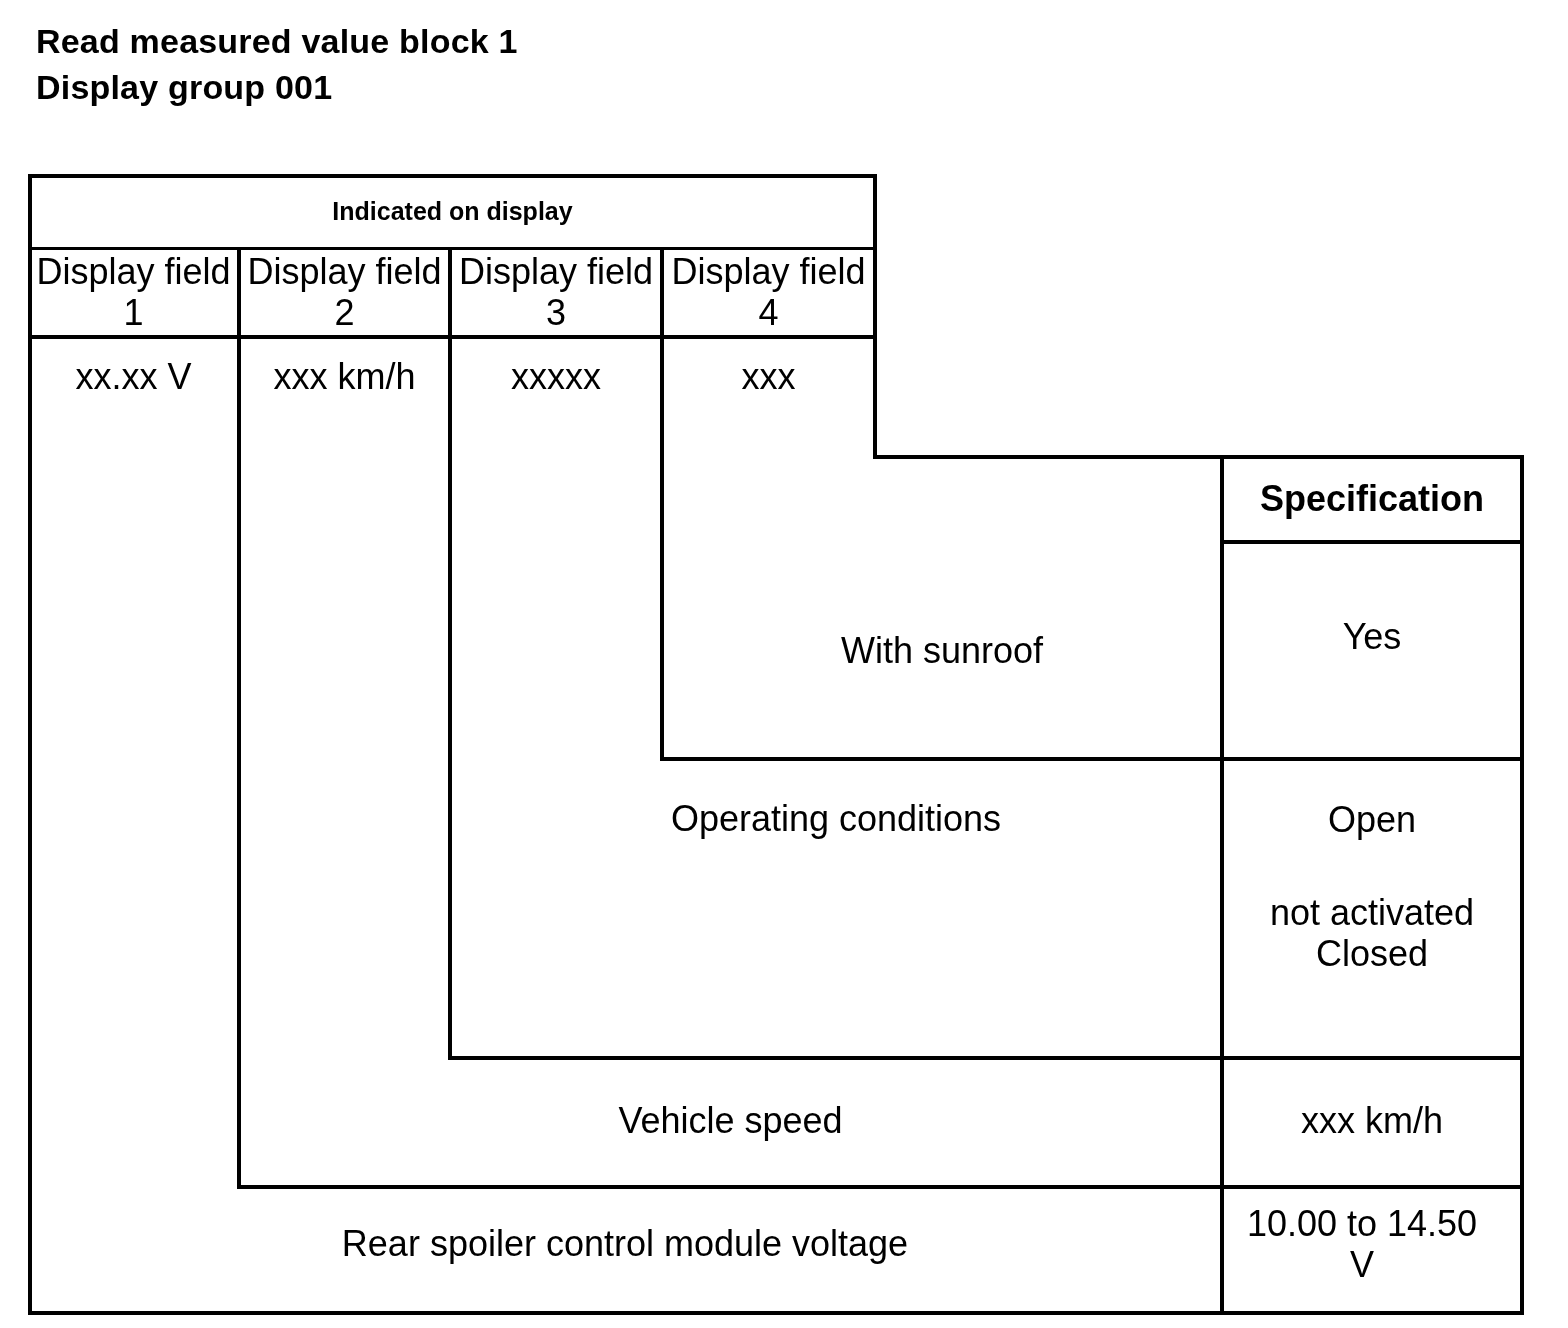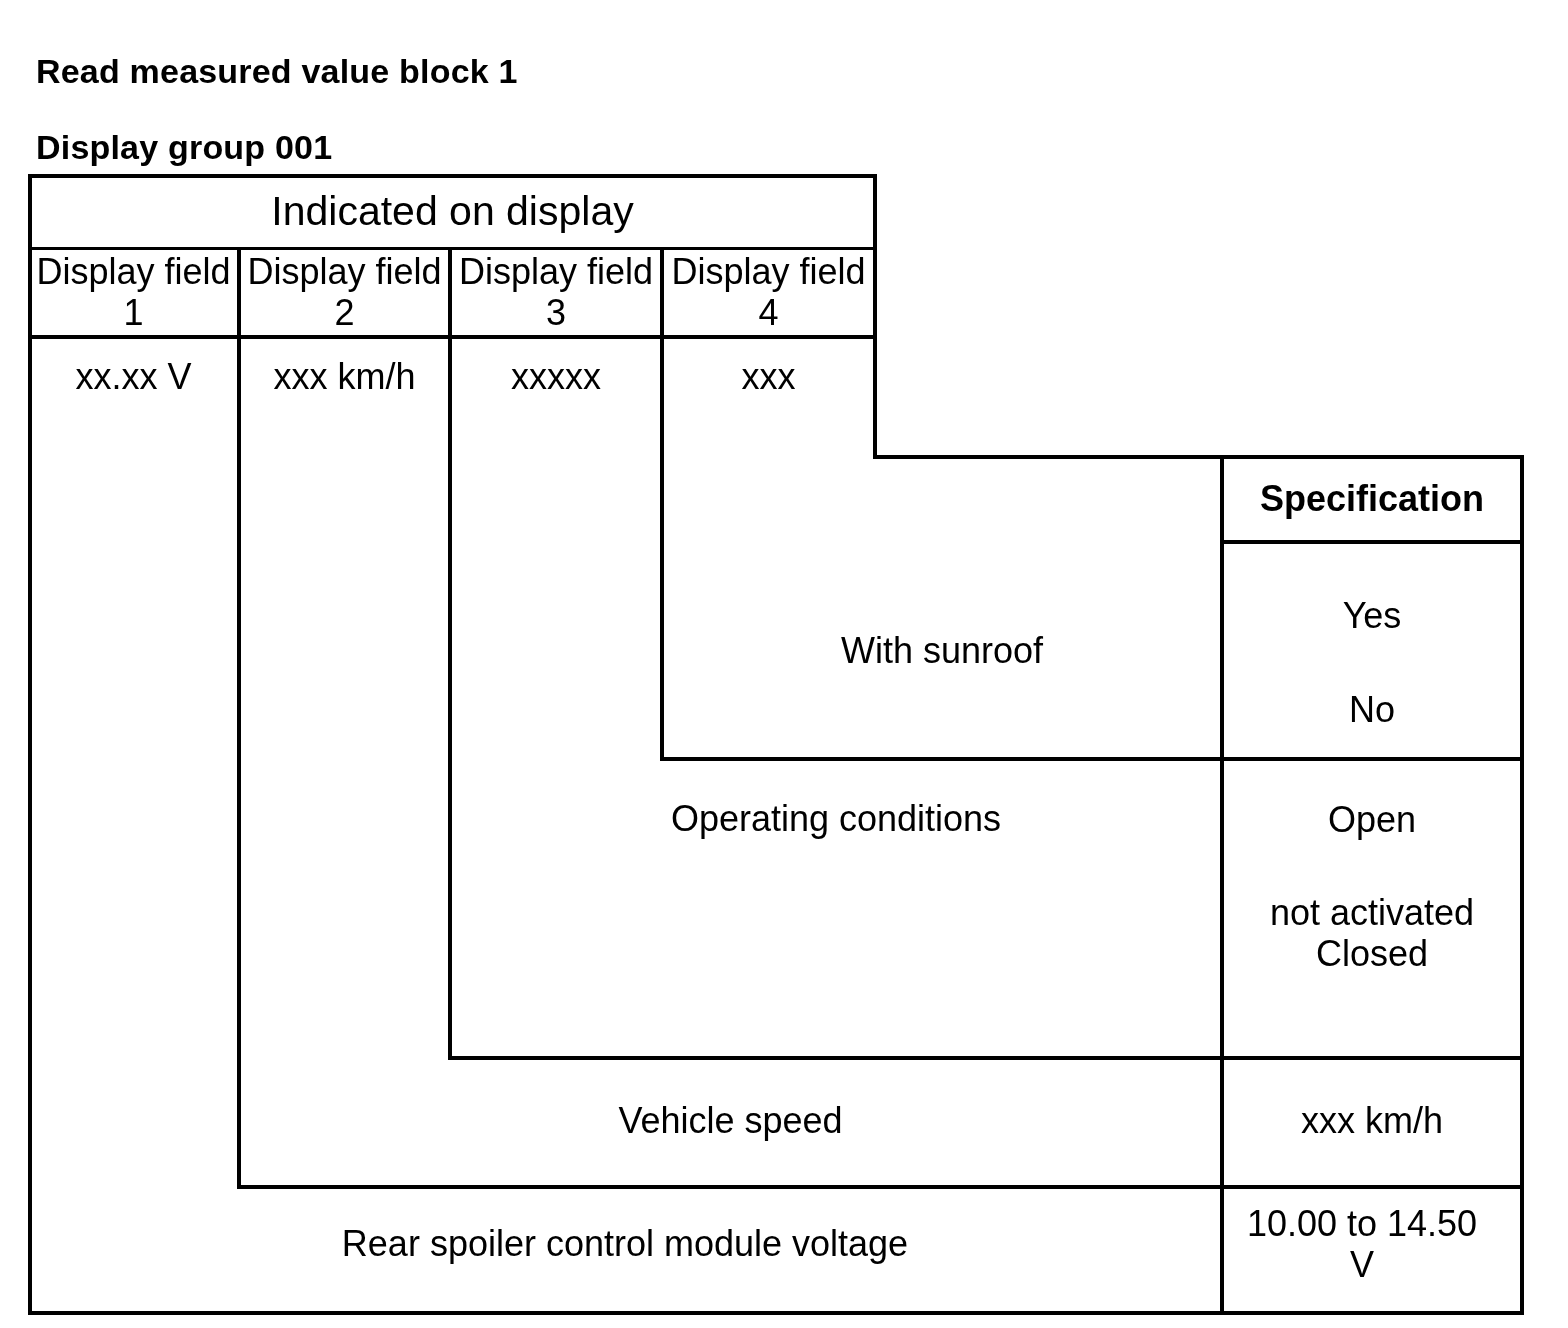--- a/index.html
+++ b/index.html
@@ -27,21 +27,20 @@
     left: 36px;
     top: 18px;
     width: 900px;
   }
   .title-line {
     font-size: 34px;
     font-weight: bold;
     line-height: 46px;
     letter-spacing: 0.2px;
     white-space: nowrap;
-    margin-top: 30px;
   }
 
   
   .cell {
     position: absolute;
     box-sizing: border-box;
     display: flex;
     align-items: center;
     justify-content: center;
     text-align: center;
@@ -49,21 +48,21 @@
     line-height: 1.15;
     background: transparent;
   }
   .cell .txt {
     display: block;
     width: 100%;
     padding: 0 6px;
     box-sizing: border-box;
   }
   .bold { font-weight: bold; }
-  .hdr-big { font-size: 41px; font-weight: normal; }
+  .hdr-big { font-size: 25px; font-weight: bold; }
 
   
   .hline {
     position: absolute;
     background: #000000;
     height: 4px;
   }
   .vline {
     position: absolute;
     background: #000000;
@@ -158,21 +157,20 @@
   <div class="cell bold" style="left:1224px; top:457px; width:296px; height:83px; font-size:36px;">
     <span class="txt">Specification</span>
   </div>
 
   <div class="cell" style="left:664px; top:544px; width:556px; height:213px;">
     <span class="txt">With sunroof</span>
   </div>
   <div class="cell" style="left:1224px; top:544px; width:296px; height:213px;">
     <span class="txt stack-lines">
       <span style="margin-bottom:52px;">Yes</span>
-      <span>No</span>
     </span>
   </div>
 
   <div class="cell" style="left:452px; top:761px; width:768px; height:295px;">
     <span class="txt" style="position:relative; top:-90px;">Operating conditions</span>
   </div>
   <div class="cell" style="left:1224px; top:761px; width:296px; height:295px;">
     <span class="txt stack-lines" style="position:relative; top:-8px;">
       <span style="margin-bottom:51px;">Open</span>
       <span>not activated</span>

